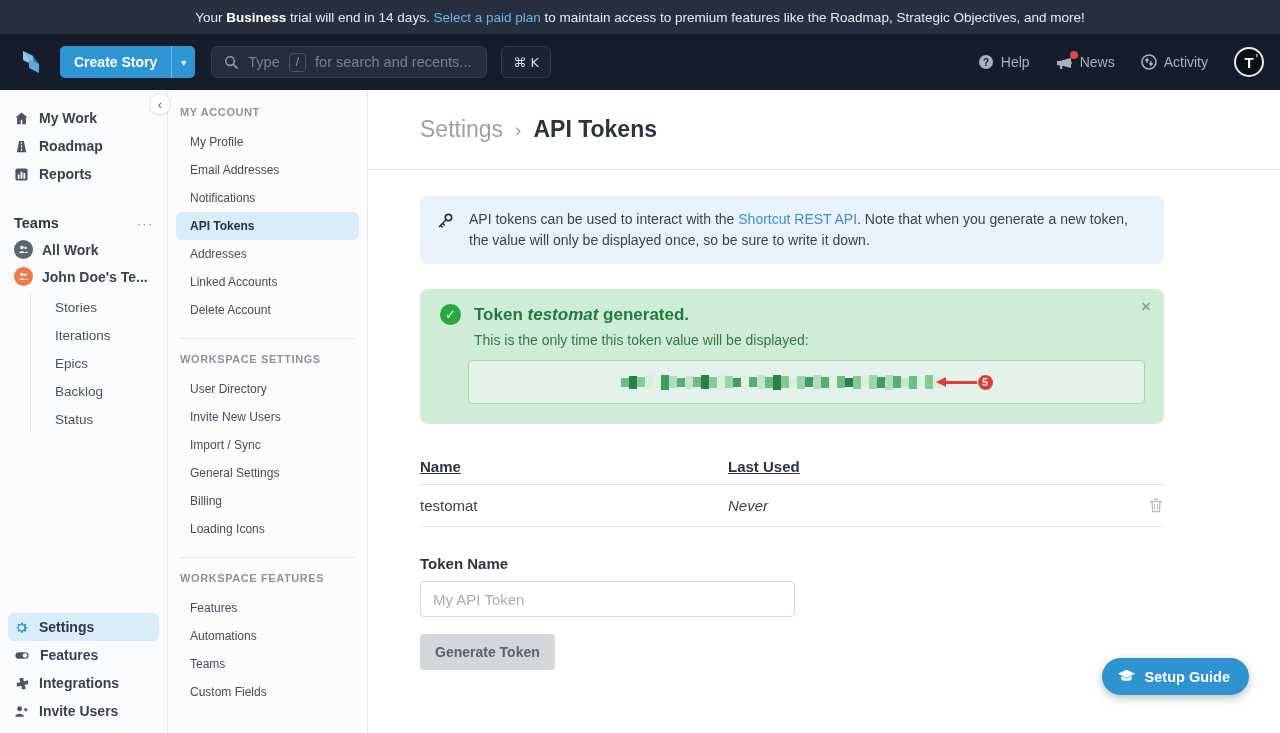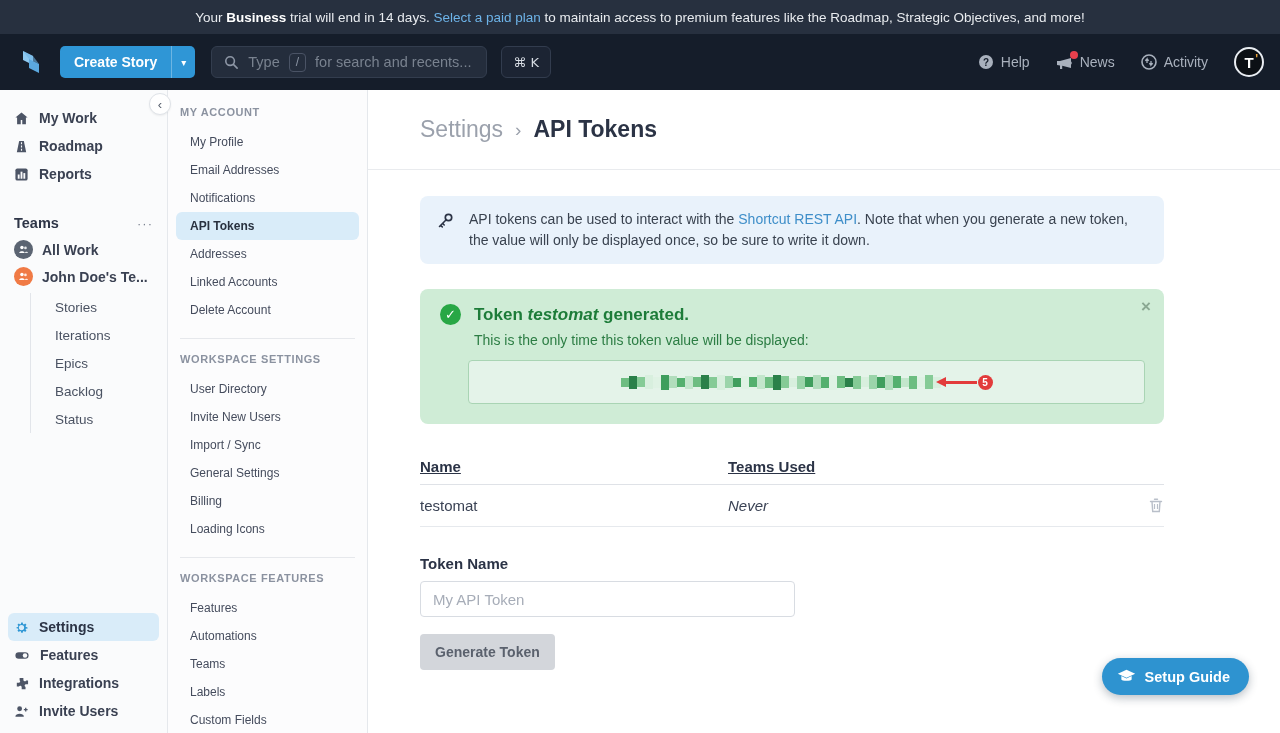--- a/index.html
+++ b/index.html
@@ -322,21 +322,20 @@
     <div class="s2-item">Import / Sync</div>
     <div class="s2-item">General Settings</div>
     <div class="s2-item">Billing</div>
     <div class="s2-item">Loading Icons</div>
 
     <div class="s2-divider"></div>
     <div class="s2-section-title">WORKSPACE FEATURES</div>
     <div class="s2-item">Features</div>
     <div class="s2-item">Automations</div>
     <div class="s2-item">Teams</div>
-    <div class="s2-item">Labels</div>
     <div class="s2-item">Custom Fields</div>
   </div>
 
   <div class="main">
     <div class="crumbbar">
       <span class="parent">Settings</span>
       <span class="sep">›</span>
       <span class="current">API Tokens</span>
     </div>
 
@@ -404,21 +403,21 @@
           <span class="redaction-annot">
             <span class="arrow-line"></span>
             <span class="annot-circle">5</span>
           </span>
         </div>
       </div>
 
       <div class="token-table">
         <div class="tt-head">
           <span class="tt-col1">Name</span>
-          <span class="tt-col2">Teams Used</span>
+          <span class="tt-col2">Last Used</span>
         </div>
         <div class="tt-row">
           <span class="tt-col1">testomat</span>
           <span class="tt-col2 last-used">Never</span>
           <span class="trash-btn">
             <svg width="16" height="17" viewBox="0 0 16 17">
                 <path d="M2.5 4.5h11M6.5 2.2h3" stroke="currentColor" stroke-width="1.4" stroke-linecap="round"></path>
                 <path d="M4 4.5l.7 10h6.6l.7-10" fill="none" stroke="currentColor" stroke-width="1.4"></path>
                 <path d="M6.5 7v5M9.5 7v5" stroke="currentColor" stroke-width="1.2"></path>
               </svg>

